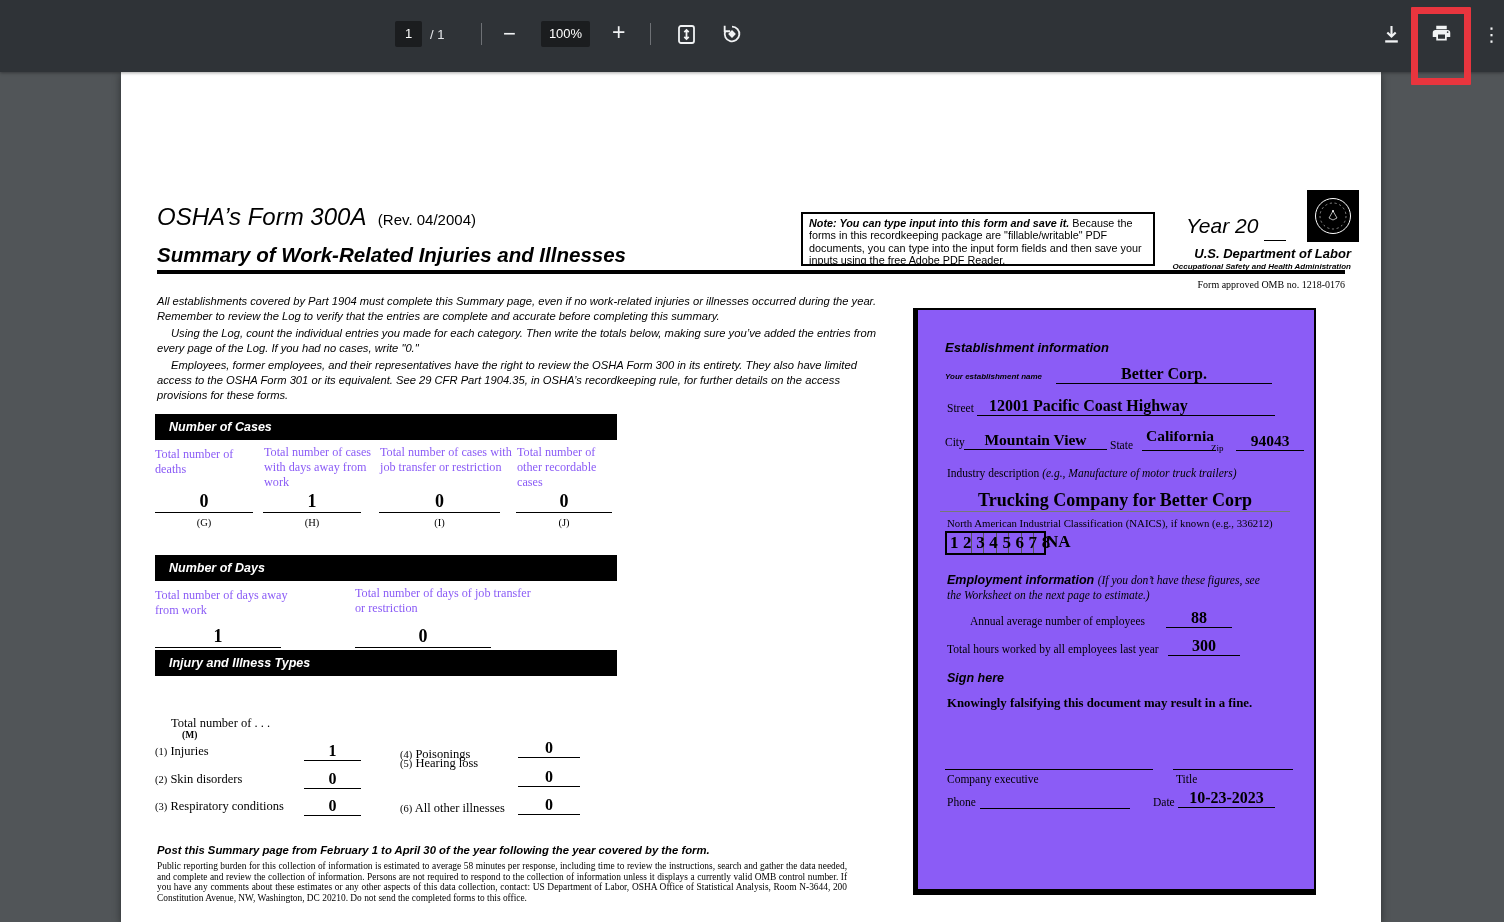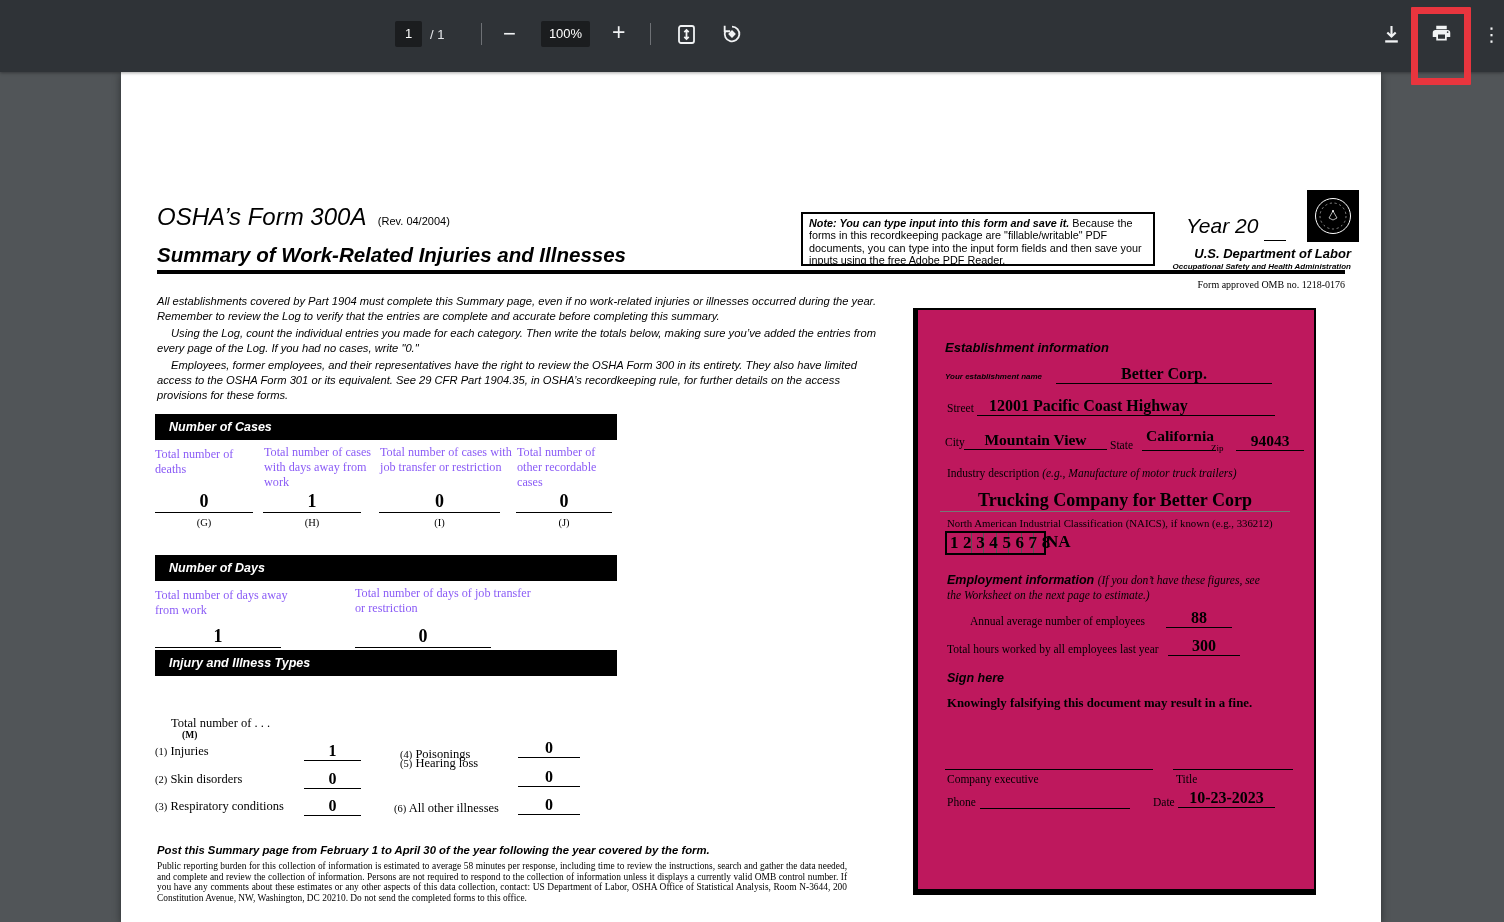--- a/index.html
+++ b/index.html
@@ -24,21 +24,21 @@
   .bd{font-weight:bold;}
   .secbar{position:absolute;left:34px;width:462px;height:26px;background:#000;color:#fff;
           font:italic bold 12.5px "Liberation Sans",sans-serif;display:flex;align-items:center;padding-left:14px;box-sizing:border-box;}
   .collabel{position:absolute;font:12.2px "Liberation Serif",serif;line-height:15px;color:#8b5cf6;}
   .uval{position:absolute;border-bottom:1.5px solid #000;text-align:center;
         font:bold 18px "Liberation Serif",serif;display:flex;align-items:flex-end;justify-content:center;box-sizing:border-box;}
   .code{position:absolute;text-align:center;font:10.5px "Liberation Serif",serif;}
   .divider{position:absolute;background:#000;}
   .notebox{position:absolute;border:2px solid #000;box-sizing:border-box;padding:3px 6px;
            font:10.8px "Liberation Sans",sans-serif;line-height:12.4px;margin-left:37px;}
-  .panel{position:absolute;left:792px;top:236px;width:396px;height:579px;background:#be185d;box-sizing:content-box;
+  .panel{position:absolute;left:792px;top:236px;width:396px;height:579px;background:#8b5cf6;box-sizing:content-box;
          border-top:2px solid #000;border-right:2px solid #000;border-left:5px solid #000;border-bottom:6px solid #000;}
   .plabel{position:absolute;font:11.5px "Liberation Serif",serif;color:#000;}
   .pline{position:absolute;border-bottom:1.5px solid #000;display:flex;align-items:flex-end;justify-content:center;
          font:bold 16px "Liberation Serif",serif;box-sizing:border-box;}
   .tinylabel{position:absolute;font:italic bold 8px "Liberation Sans",sans-serif;}
   .sechead{position:absolute;font:italic bold 13px "Liberation Sans",sans-serif;}
   .naicsbox{position:absolute;border:2px solid #000;box-sizing:border-box;
             background:repeating-linear-gradient(90deg,transparent 0 11.5px,#555 11.5px 12.5px);
             font:bold 17px "Liberation Serif",serif;letter-spacing:4.6px;padding-left:3px;line-height:20px;}
   .burden{position:absolute;font:9.4px "Liberation Serif",serif;line-height:10.7px;text-align:justify;}
@@ -89,21 +89,21 @@
   </div>
   <div class="abs tb-glyph" style="left:1482px;top:25px;font-size:19px;letter-spacing:0;">⋮</div>
 </div>
 
 <div class="highlight" style="left:1411px;top:7px;width:46px;height:64px;"></div>
 
 <div class="page">
 
   <div class="abs" style="left:36px;top:131px;white-space:nowrap;">
     <span class="it" style="font-size:24px;">OSHA’s Form 300A</span>
-    <span style="font-size:11px;margin-left:7px;">(Rev. 04/2004)</span>
+    <span style="font-size:15px;margin-left:7px;">(Rev. 04/2004)</span>
   </div>
   <div class="abs it bd" style="left:36px;top:171px;font-size:20.5px;">Summary of Work-Related Injuries and Illnesses</div>
   <div class="divider" style="left:36px;top:198px;width:1188px;height:4px;"></div>
 
   <div class="notebox" style="left:643px;top:140px;width:354px;height:54px;">
     <span class="it bd">Note: You can type input into this form and save it.</span>
     <span>Because the forms in this recordkeeping package are "fillable/writable" PDF documents, you can type into the input form fields and then save your inputs using the free Adobe PDF Reader.</span>
   </div>
 
   <div class="abs it" style="left:1065px;top:142px;font-size:21px;">Year 20</div>
@@ -205,21 +205,21 @@
     </div>
 
   <div class="abs sf" style="left:279px;top:684px;font-size:12.5px;">
     <span style="font-size:10.5px;">(5)</span>
     <span>Hearing loss</span>
   </div>
   <div class="uval" style="left:397px;top:686px;width:62px;height:29px;font-size:16px;">
     <span>0</span>
     </div>
 
-  <div class="abs sf" style="left:273px;top:729px;font-size:12.5px;text-align:right;">
+  <div class="abs sf" style="left:279px;top:729px;font-size:12.5px;text-align:right;">
     <span style="font-size:10.5px;">(6)</span>
     <span>All other illnesses</span>
   </div>
   <div class="uval" style="left:397px;top:714px;width:62px;height:29px;font-size:16px;">
     <span>0</span>
     </div>
 
   <div class="abs it bd" style="left:36px;top:772px;font-size:11.3px;">Post this Summary page from February 1 to April 30 of the year following the year covered by the form.</div>
   <div class="burden" style="left:36px;top:789px;width:690px;">Public reporting burden for this collection of information is estimated to average 58 minutes per response, including time to review the instructions, search and gather the data needed, and complete and review the collection of information. Persons are not required to respond to the collection of information unless it displays a currently valid OMB control number. If you have any comments about these estimates or any other aspects of this data collection, contact: US Department of Labor, OSHA Office of Statistical Analysis, Room N-3644, 200 Constitution Avenue, NW, Washington, DC 20210. Do not send the completed forms to this office.</div>
 

